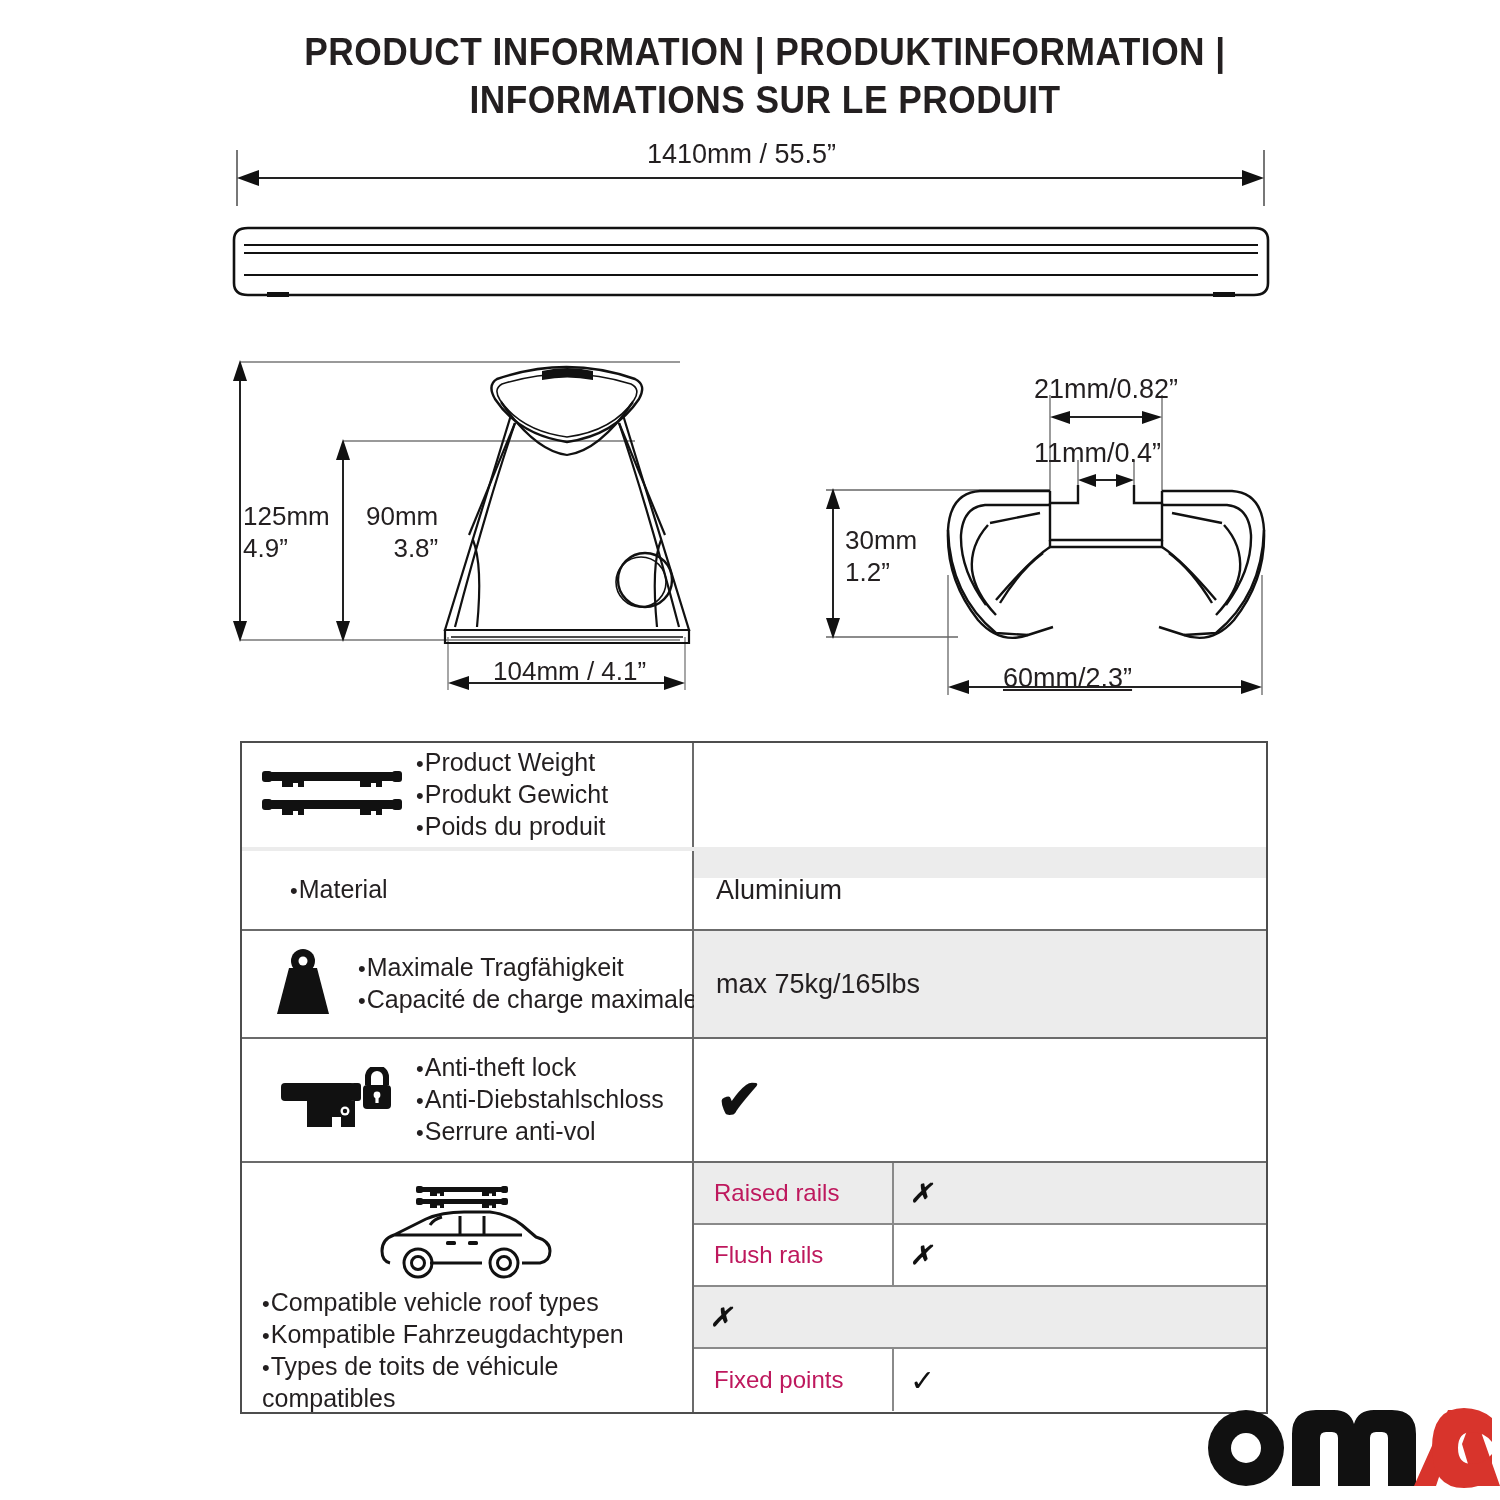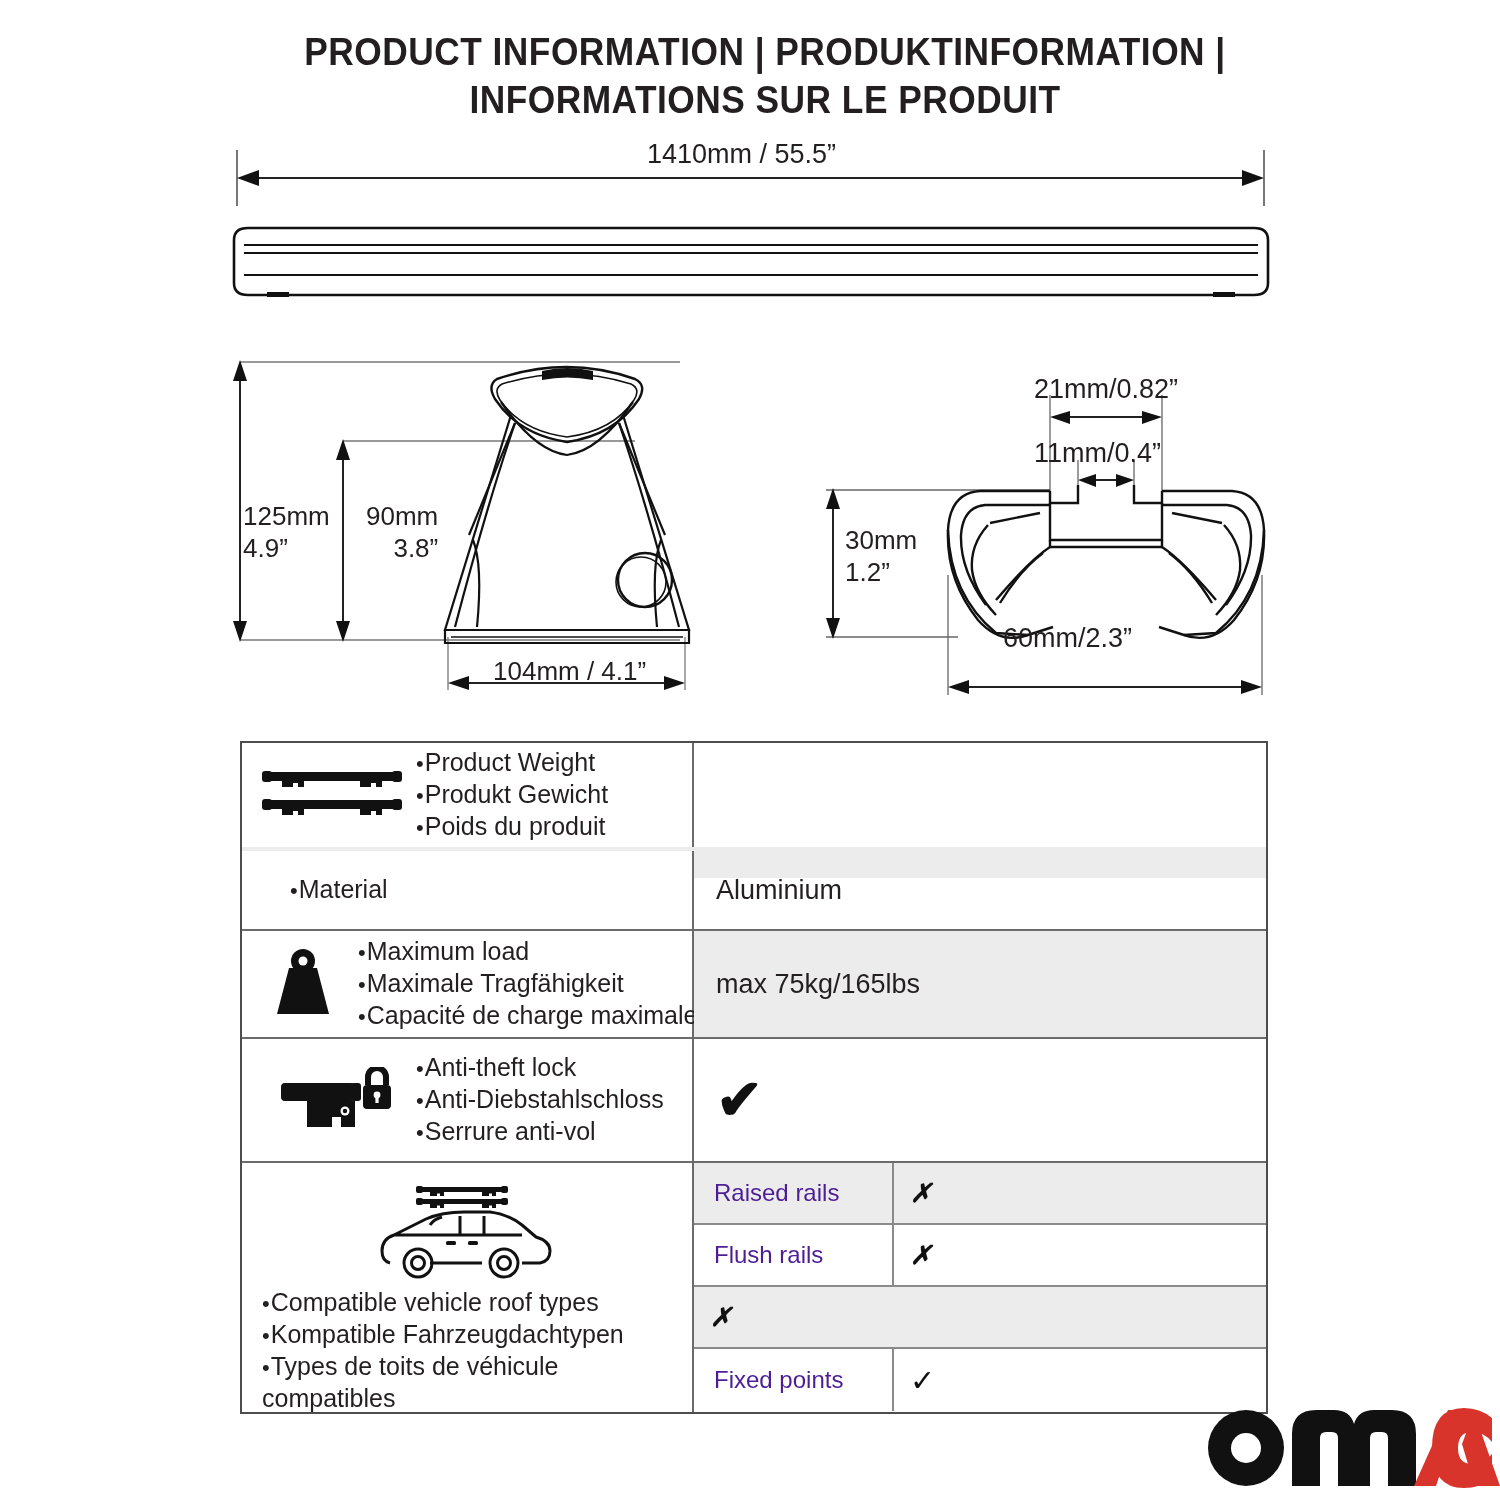--- a/index.html
+++ b/index.html
@@ -87,21 +87,21 @@
   }
   .roof-left .bullets { align-self: flex-start; padding-left: 20px; margin-top: 4px; }
   .roof-right { flex: 1; display: flex; flex-direction: column; }
   .roof-sub {
     display: flex; height: 62px;
     border-bottom: 2px solid #8a8a8a;
   }
   .roof-sub:last-child { border-bottom: none; }
   .roof-name {
     width: 200px; display: flex; align-items: center;
-    padding-left: 20px; font-size: 24px; color: #4c1d95;
+    padding-left: 20px; font-size: 24px; color: #be185d;
     border-right: 2px solid #8a8a8a;
   }
   .roof-mark {
     flex: 1; display: flex; align-items: center; padding-left: 16px;
     font-size: 27px; font-weight: bold; color: #111;
   }
   .mark-no { font-style: italic; font-size: 26px; }
   .mark-yes { font-weight: normal; font-size: 30px; }
 
   .bigcheck { font-size: 56px; line-height: 56px; font-weight: bold; color: #111; }
@@ -255,21 +255,21 @@
         <path d="M240,148 L190,158"></path>
         <path d="M372,148 L422,158"></path>
         <path d="M243,188 Q220,205 200,238"></path>
         <path d="M369,188 Q392,205 412,238"></path>
       </g>
     </svg>
 
     <div class="dimtext big" style="left:1034px; top:373px;">21mm/0.82”</div>
     <div class="dimtext big" style="left:1034px; top:437px;">11mm/0.4”</div>
     <div class="dimtext" style="left:845px; top:524px;"><span><div>30mm</div><div>1.2”</div></span></div>
-    <div class="dimtext big" style="left:1003px; top:622px;">60mm/2.3”</div>
+    <div class="dimtext big" style="left:1003px; top:662px;text-decoration:underline;">60mm/2.3”</div>
   </div>
 
   <div id="spec-table">
 
     <div class="srow r-weight">
       <div class="cell-label">
         <div class="icon-box">
           <svg width="140" height="58" viewBox="0 0 140 58">
             <g fill="#111">
               <rect x="6" y="6" width="128" height="9" rx="4"></rect>
@@ -308,21 +308,20 @@
         <div class="icon-box" style="width:110px;">
           <svg width="74" height="72" viewBox="0 0 74 72">
             <g fill="#111">
               <circle cx="37" cy="13" r="12"></circle>
               <circle cx="37" cy="13" r="4.5" fill="#fff"></circle>
               <path d="M23,20 L51,20 L63,66 L11,66 Z"></path>
             </g>
           </svg>
         </div>
         <div class="bullets">
-          <div class="bul">Maximum load</div>
           <div class="bul">Maximale Tragfähigkeit</div>
           <div class="bul">Capacité de charge maximale</div>
         </div>
       </div>
       <div class="cell-value shaded">max 75kg/165lbs</div>
     </div>
 
     <div class="srow r-lock">
       <div class="cell-label">
         <div class="icon-box">

